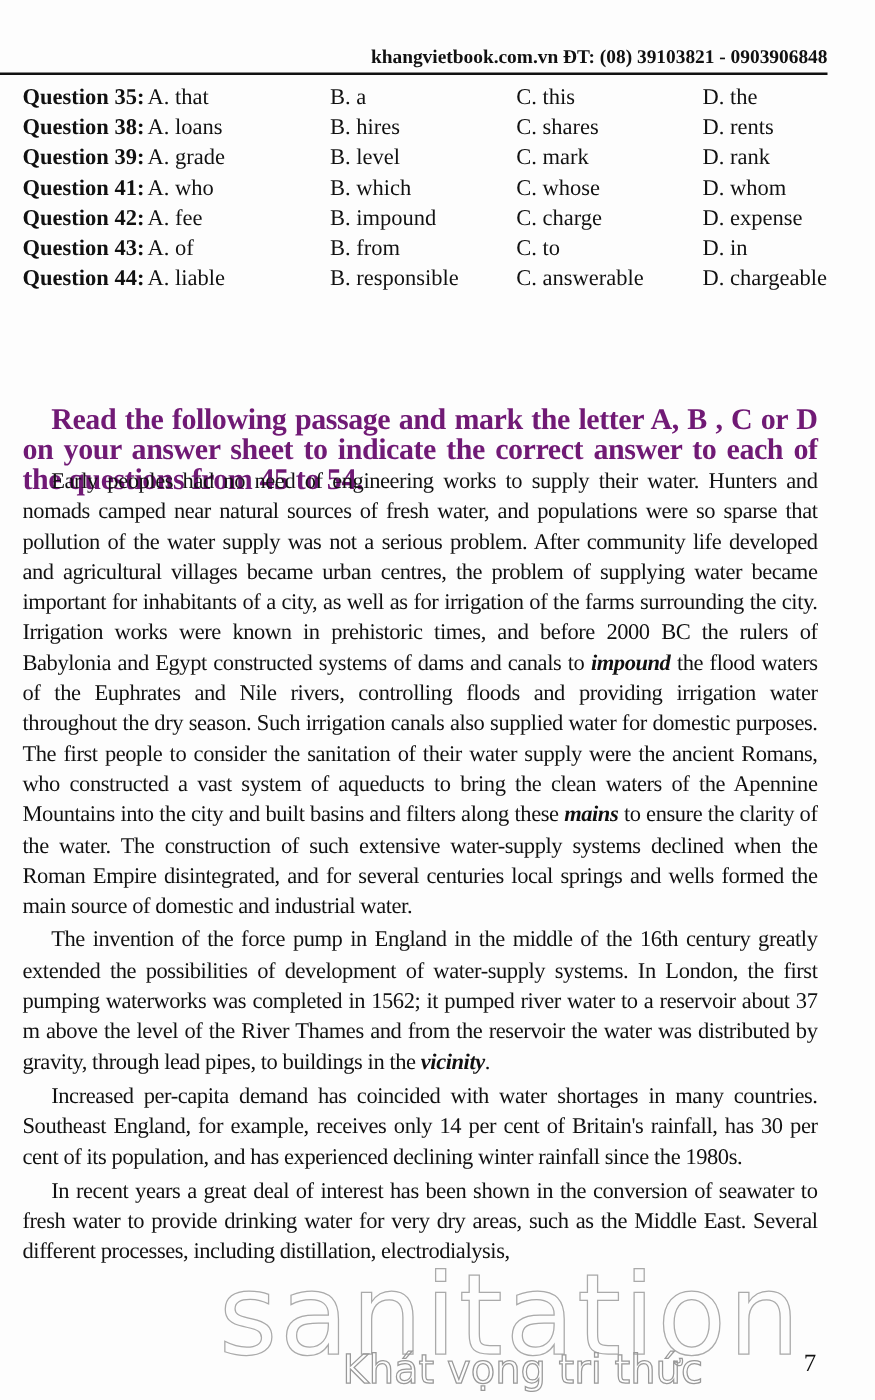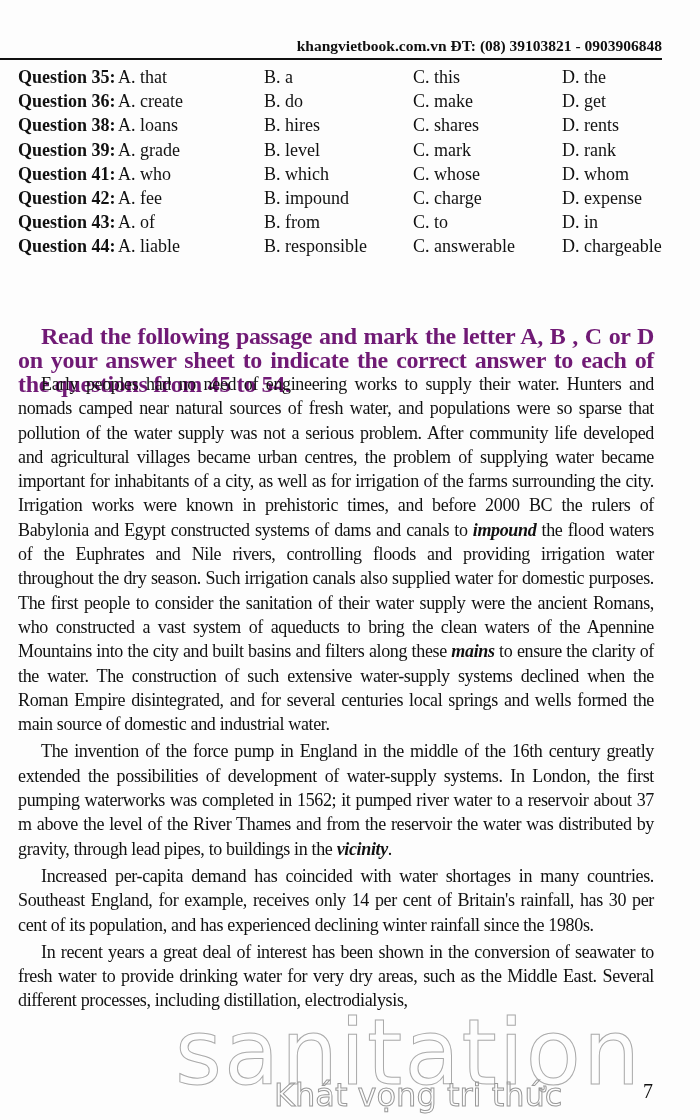--- a/index.html
+++ b/index.html
@@ -55,27 +55,20 @@
 
   <div class="questions">
     <div class="qrow">
       <span class="qlabel">Question 35:</span>
       <span class="optA">A. that</span>
       <span class="optB">B. a</span>
       <span class="optC">C. this</span>
       <span class="optD">D. the</span>
     </div>
     <div class="qrow">
-      <span class="qlabel">Question 36:</span>
-      <span class="optA">A. create</span>
-      <span class="optB">B. do</span>
-      <span class="optC">C. make</span>
-      <span class="optD">D. get</span>
-    </div>
-    <div class="qrow">
       <span class="qlabel">Question 38:</span>
       <span class="optA">A. loans</span>
       <span class="optB">B. hires</span>
       <span class="optC">C. shares</span>
       <span class="optD">D. rents</span>
     </div>
     <div class="qrow">
       <span class="qlabel">Question 39:</span>
       <span class="optA">A. grade</span>
       <span class="optB">B. level</span>

